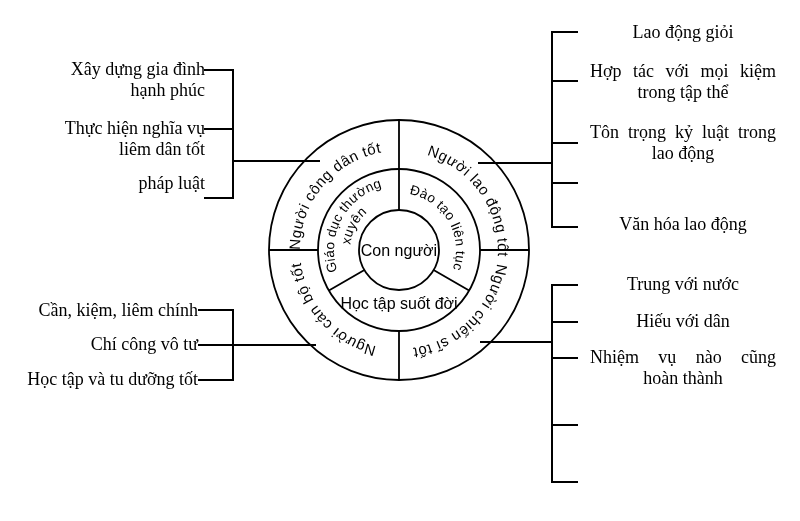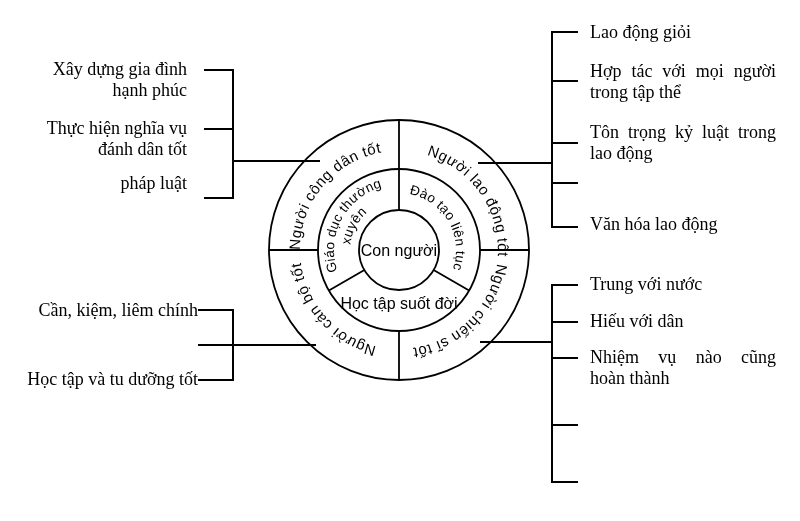--- a/index.html
+++ b/index.html
@@ -1,23 +1,23 @@
 <!DOCTYPE html>
 <html><head>
 <meta charset="utf-8">
 <style>
   html,body{margin:0;padding:0;background:#fff;}
   .stage{position:relative;width:800px;height:521px;background:#fff;overflow:hidden;
          font-family:"Liberation Serif",serif;color:#000;}
   .stage svg{position:absolute;left:0;top:0;}
   .bitem{position:absolute;font-size:18px;line-height:21px;color:#000;}
-  .bline{display:block;}
+  .bline{display:block;text-align:center;}
   .ralign .bline{text-align:right;}
   .j{text-align:justify;text-align-last:justify;}
-  .lt,.lb{left:2px;width:185px;}
+  .lt,.lb{left:20px;width:185px;}
   .rt,.rb{left:590px;width:186px;}
   svg text{font-family:"Liberation Sans",sans-serif;fill:#000;}
   .ringlabel{font-size:15px;letter-spacing:.5px;}
   .innerlabel{font-size:13.5px;letter-spacing:.3px;}
   .flat{font-size:16px;}
 </style>
 </head>
 <body>
 
 <div class="stage">
@@ -74,38 +74,41 @@
     <text class="flat" x="399" y="309" text-anchor="middle">Học tập suốt đời</text>
     <text class="flat" x="399" y="256" text-anchor="middle">Con người</text>
   </svg>
 
   <div class="bitem lt ralign" style="top:59px">
     <span class="bline">Xây dựng gia đình</span>
     <span class="bline">hạnh phúc</span>
   </div>
   <div class="bitem lt ralign" style="top:118px">
     <span class="bline">Thực hiện nghĩa vụ</span>
-    <span class="bline">đánh dân tốt</span>
+    <span class="bline">liêm dân tốt</span>
   </div>
   <div class="bitem lt ralign" style="top:173px">
     <span class="bline">pháp luật</span>
   </div>
 
   <div class="bitem lb ralign" style="top:300px;left:13px">
     <span class="bline">Cần, kiệm, liêm chính</span>
+  </div>
+  <div class="bitem lb ralign" style="top:334px;left:13px">
+    <span class="bline">Chí công vô tư</span>
   </div>
   <div class="bitem lb ralign" style="top:369px;left:13px">
     <span class="bline">Học tập và tu dưỡng tốt</span>
   </div>
 
   <div class="bitem rt" style="top:22px">
     <span class="bline">Lao động giỏi</span>
   </div>
   <div class="bitem rt" style="top:61px">
-    <span class="bline j">Hợp tác với mọi người</span>
+    <span class="bline j">Hợp tác với mọi kiệm</span>
     <span class="bline">trong tập thể</span>
   </div>
   <div class="bitem rt" style="top:122px">
     <span class="bline j">Tôn trọng kỷ luật trong</span>
     <span class="bline">lao động</span>
   </div>
   <div class="bitem rt" style="top:214px">
     <span class="bline">Văn hóa lao động</span>
   </div>
 

